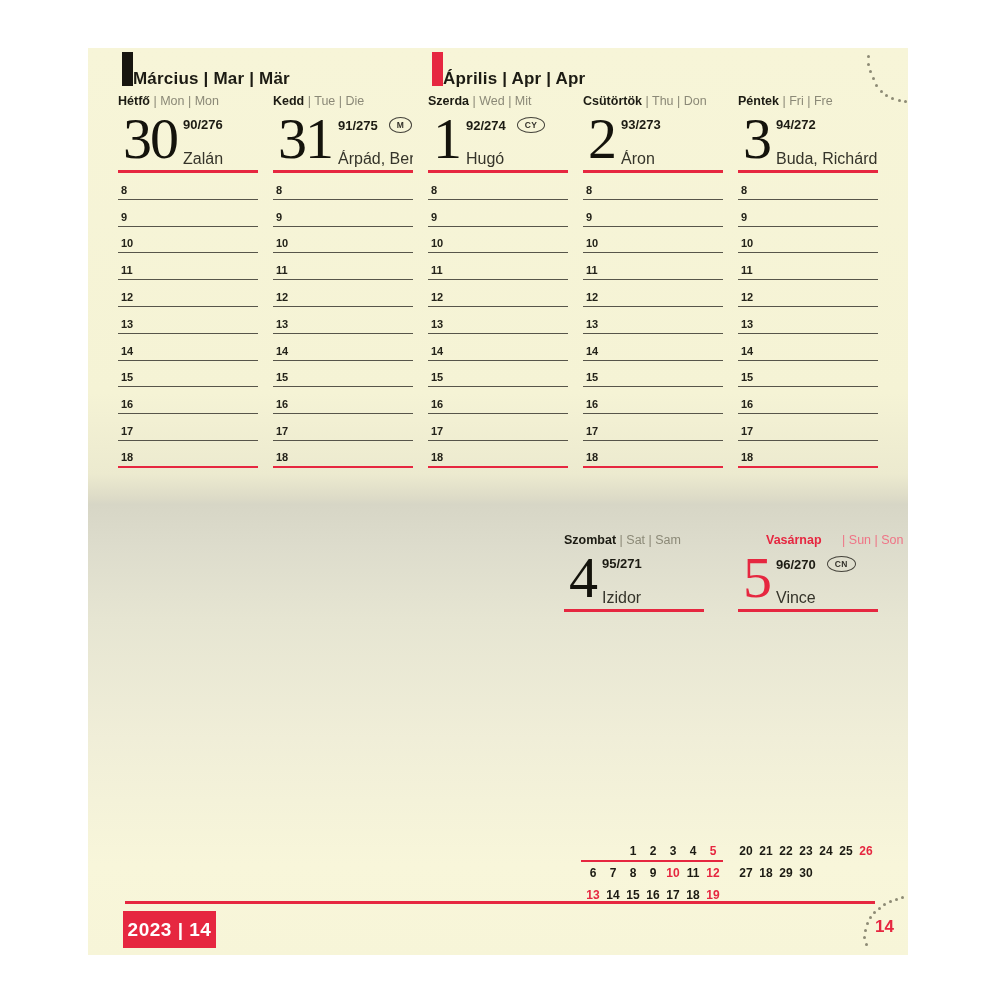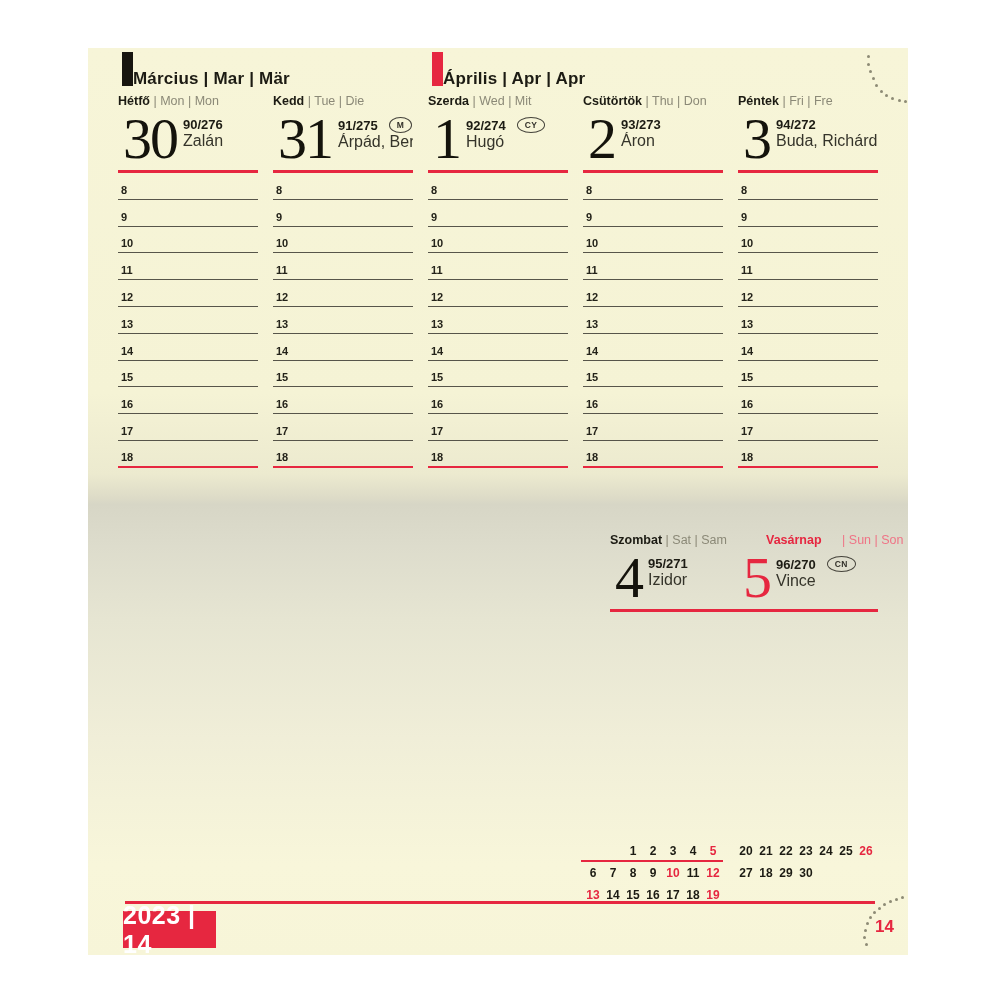--- a/index.html
+++ b/index.html
@@ -47,21 +47,21 @@
   .dayblock{
     box-sizing:border-box;height:61px;margin-top:2px;
     border-bottom:3px solid var(--red);
     display:flex;align-items:stretch;padding:2px 0 0 5px;
   }
   .daynum{
     font-family:"Liberation Serif","DejaVu Serif",serif;
     font-size:58px;line-height:50px;letter-spacing:-2px;color:#14130c;
   }
   .col.sun .daynum{color:var(--red);}
-  .daymeta{flex:1;display:flex;flex-direction:column;justify-content:flex-start;padding:3px 0 2px 6px;min-width:0;}
+  .daymeta{flex:1;display:flex;flex-direction:column;justify-content:space-between;padding:3px 0 2px 6px;min-width:0;}
   .daytop{display:flex;align-items:center;gap:11px;}
   .doy{font-size:13px;font-weight:700;white-space:nowrap;}
   .badge{
     border:1.4px solid #44423a;border-radius:50%;
     font-size:8.5px;font-weight:700;line-height:11px;padding:1.5px 7px;
     color:#33312a;letter-spacing:0.4px;
   }
   .dayname{font-size:16px;color:#35342a;white-space:nowrap;overflow:hidden;}
   
   .hours{margin-top:0;}
@@ -71,21 +71,21 @@
   
   .minical{position:absolute;width:140px;top:792px;}
   .mrow{display:flex;height:22px;}
   .mcell{width:20px;text-align:center;font-size:12px;font-weight:700;line-height:22px;color:var(--ink);}
   .mcell.red{color:var(--red);}
   .mc-underline{position:absolute;left:-2px;top:20px;width:142px;height:2.4px;background:var(--red);}
   
   .bottom-rule{position:absolute;left:37px;top:853px;width:750px;height:3px;background:var(--red);}
   .week-badge{
     position:absolute;left:35px;top:863px;width:93px;height:37px;
-    background:var(--red);color:#ffffff;font-size:25px;font-weight:700;
+    background:var(--red);color:#ffffff;font-size:19px;font-weight:700;
     display:flex;align-items:center;justify-content:center;letter-spacing:0.5px;
   }
   .pagenum{position:absolute;left:787px;top:869px;font-size:17px;font-weight:700;color:var(--red);}
   .dot{position:absolute;width:3.4px;height:3.4px;border-radius:50%;background:var(--dot);}
 </style>
 </head>
 <body>
 
 <div class="sheet">
 
@@ -333,21 +333,21 @@
         </div>
         <div class="hrow">
           <span>17</span>
         </div>
         <div class="hrow last">
           <span>18</span>
         </div>
       </div>
   </div>
 
-  <div class="col weekend" style="left:522px">
+  <div class="col weekend" style="left:476px">
     <div class="wd"><b>Szombat</b> <span>| Sat | Sam</span></div>
     <div class="dayblock">
       <span class="daynum">4</span>
       <span class="daymeta">
         <span class="daytop">
             <span class="doy">95/271</span>
           </span>
         <span class="dayname">Izidor</span>
       </span>
     </div>

